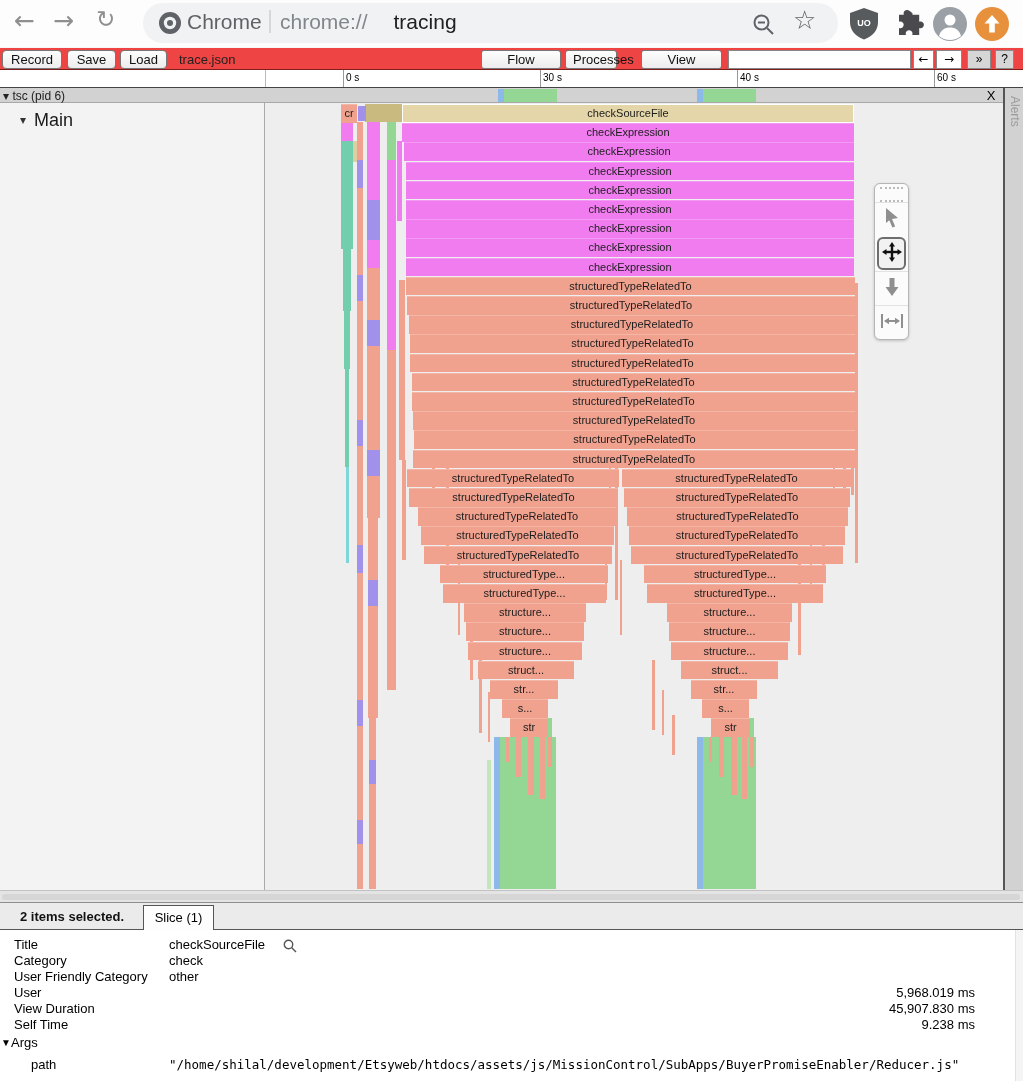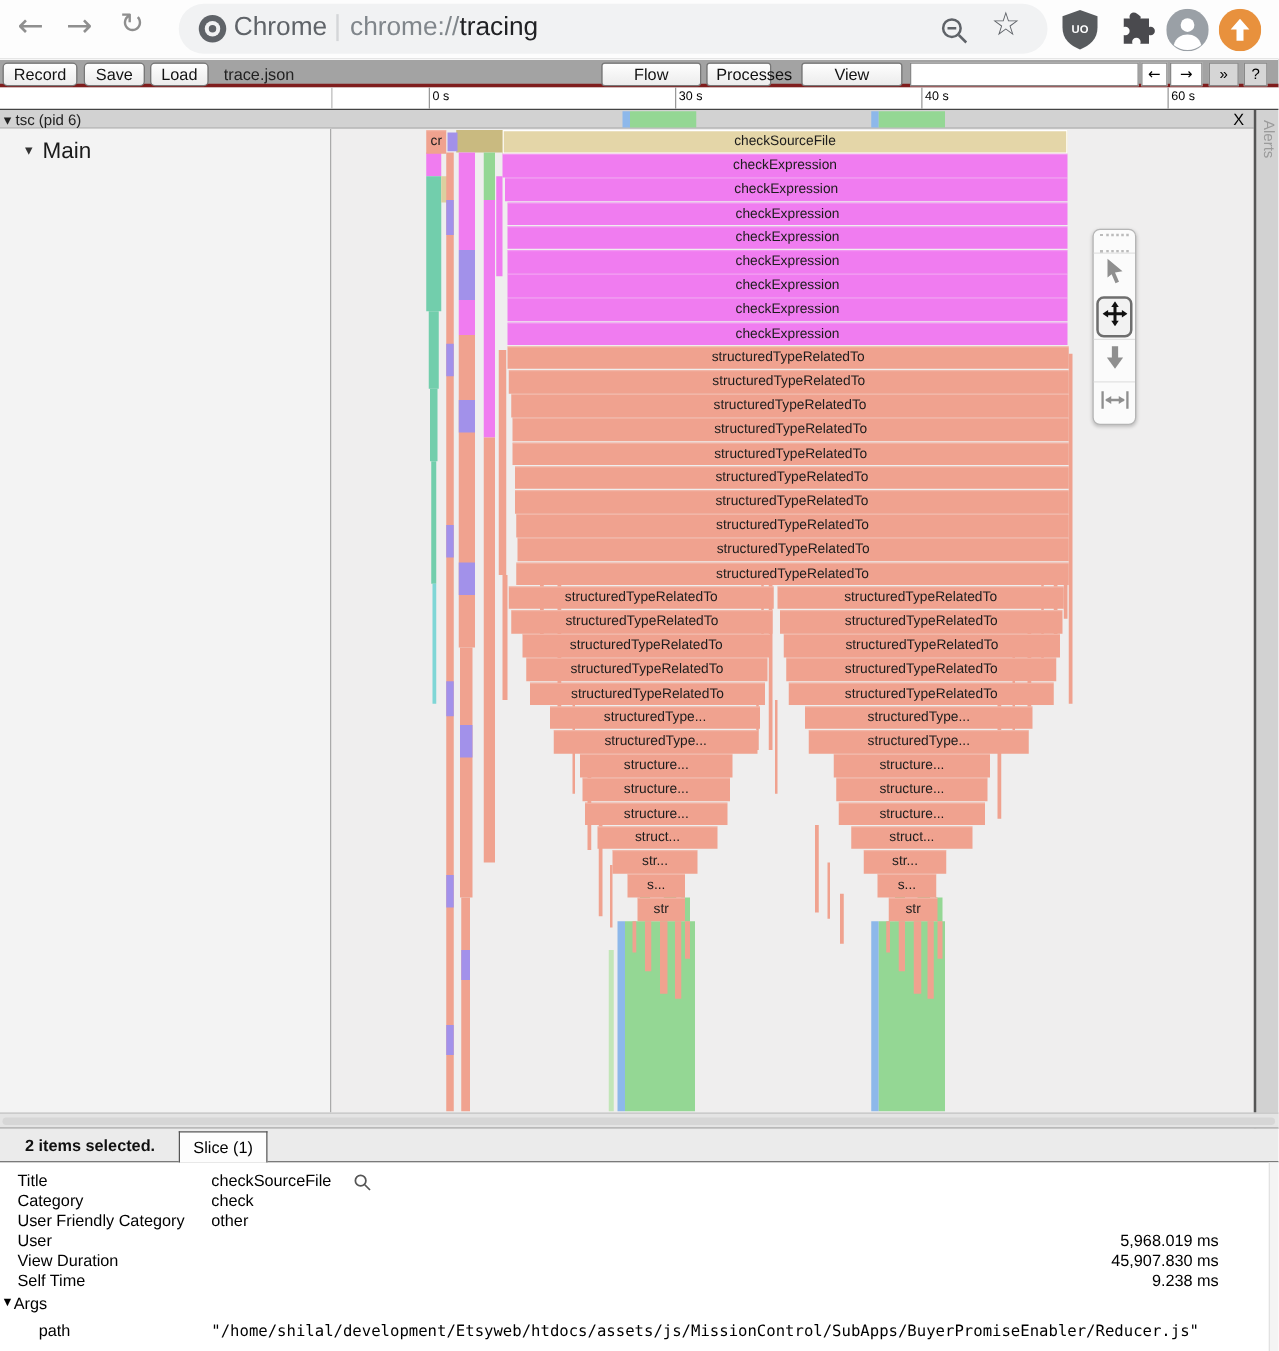--- a/index.html
+++ b/index.html
@@ -7,26 +7,26 @@
        font-family:"Liberation Sans",sans-serif;background:#fff;}
 
   
   #browser-bar{position:absolute;left:0;top:0;width:1023px;height:47px;background:#fdfdfd;border-bottom:1px solid #e3e3e3;}
   .nav-glyph{position:absolute;top:6px;font-family:"DejaVu Sans",sans-serif;font-size:25px;color:#8f8f8f;}
   #omnibox{position:absolute;left:143px;top:3px;width:695px;height:40px;background:#f1f2f3;border-radius:21px;}
   #omni-chrome-logo{position:absolute;left:15px;top:8px;}
   #omni-brand{position:absolute;left:44px;top:7px;font-size:21px;color:#5f6368;}
   #omni-divider{position:absolute;left:124px;top:4px;font-size:23px;color:#d4d6d8;font-weight:300;}
   #omni-url{position:absolute;left:137px;top:7px;font-size:21px;}
-  #omni-url .scheme{color:#80868b;text-align:right;} #omni-url .path{color:#202124;}
+  #omni-url .scheme{color:#80868b;text-align:right;} #omni-url .path{color:#202124;margin-left:26px;}
   #omni-zoom{position:absolute;left:607px;top:8px;} #omni-star{position:absolute;left:650px;top:2px;font-family:"DejaVu Sans",sans-serif;font-size:26px;color:#5f6368;}
   .bar-icon{position:absolute;top:7px;}
 
   
-  #trace-toolbar{position:absolute;left:0;top:47px;width:1023px;height:23px;background:#a3a3a3;border-top:1px solid #f7f7f7;border-bottom:3px solid #7f1d1d;box-sizing:border-box;padding-left:32px;}
+  #trace-toolbar{position:absolute;left:0;top:47px;width:1023px;height:23px;background:#ef4444;border-top:1px solid #f7f7f7;border-bottom:1px solid #7f1d1d;box-sizing:border-box;padding-left:32px;}
   .tbtn{position:absolute;top:2px;height:19px;box-sizing:border-box;background:linear-gradient(#fefefe,#ececec);
         border:1px solid #777;border-radius:4px;font-size:13px;color:#111;text-align:center;line-height:17px;padding:0 7px;}
   .tbtn.sq{border-radius:3px;}
   #trace-filename{position:absolute;left:179px;top:4px;font-size:13px;color:#222;}
   #find-input{position:absolute;left:728px;top:2px;width:183px;height:19px;box-sizing:border-box;border:1px solid #888;background:#fff;font-size:12px;padding:0 4px;}
   .navbtn{position:absolute;top:2px;height:19px;box-sizing:border-box;border:1px solid #888;background:#fff;font-size:12px;text-align:center;line-height:17px;font-family:"DejaVu Sans",sans-serif;}
   .navbtn.gray{background:#d6d6d6;font-family:"Liberation Sans",sans-serif;}
 
   
   #ruler{position:absolute;left:0;top:70px;width:1023px;height:18px;background:#fff;border-bottom:1px solid #444;box-sizing:border-box;}

